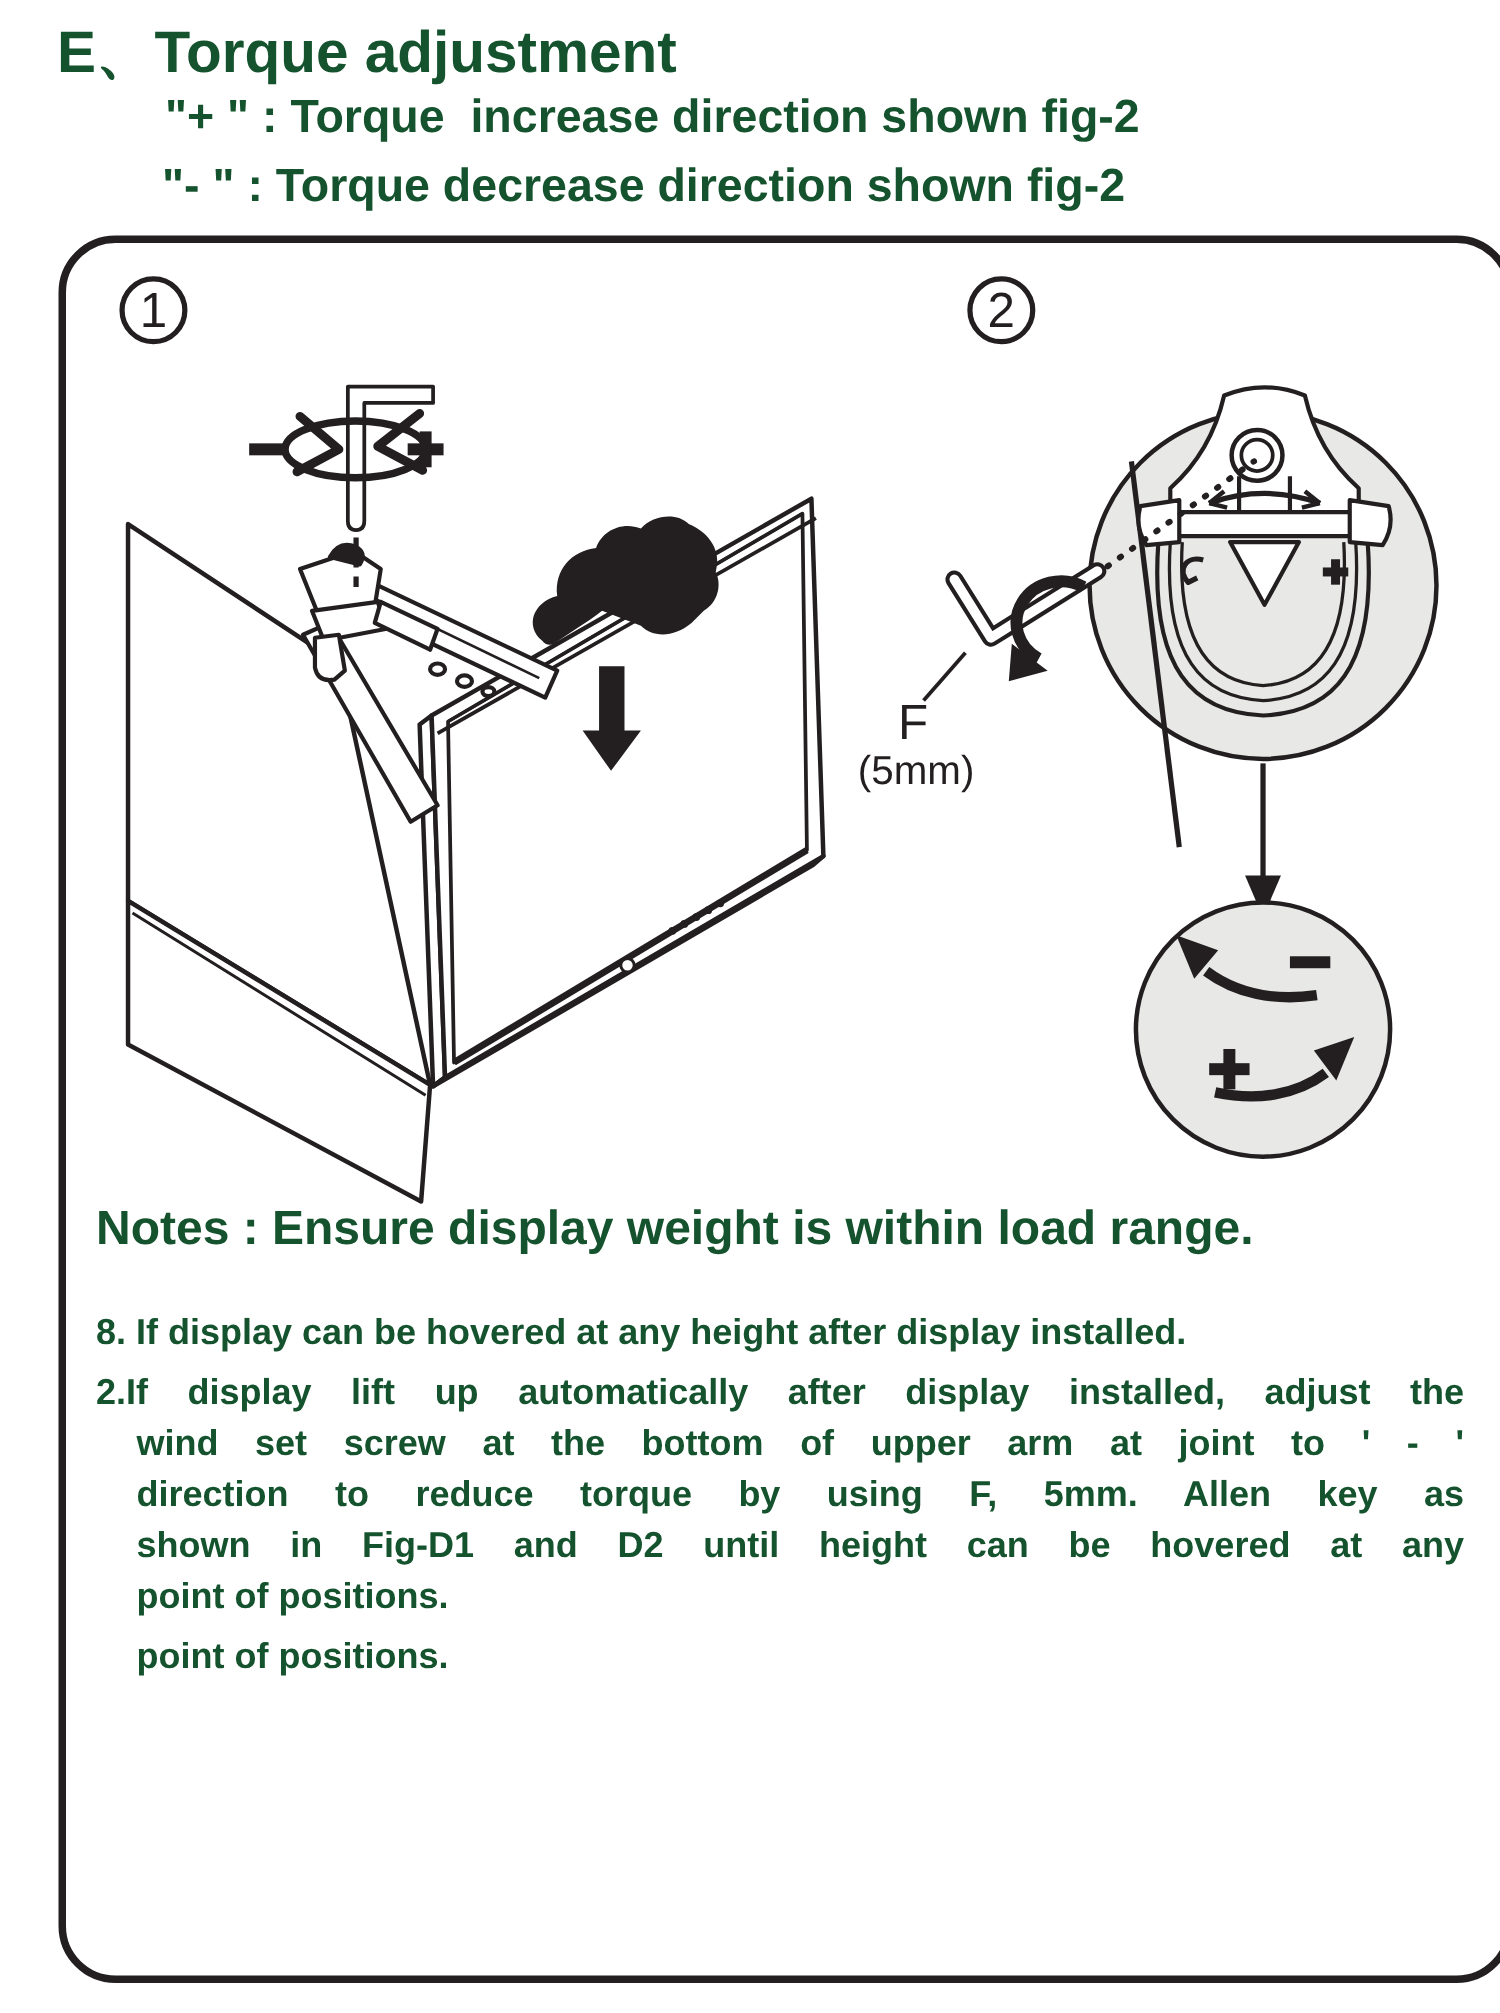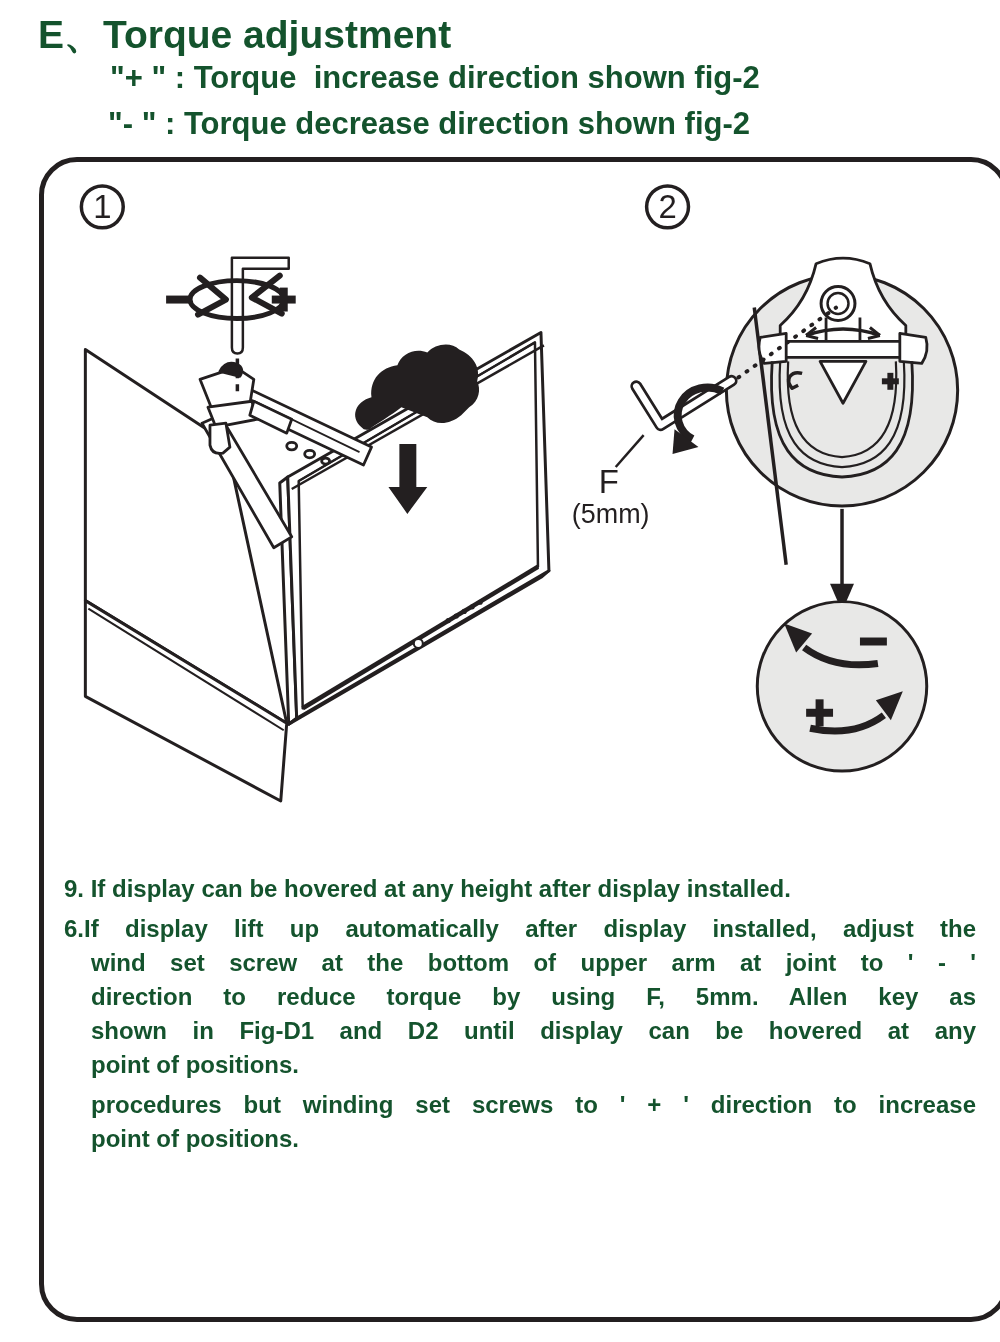--- a/index.html
+++ b/index.html
@@ -159,31 +159,31 @@
       <path d="M746,467 L774,477 L758,496 Z" fill="#231f20" stroke="none"></path>
       <g fill="#231f20" stroke="none">
         <rect x="768" y="552.5" width="27" height="8"></rect>
         <rect x="777.5" y="543" width="8" height="27"></rect>
       </g>
       <path d="M772,572 C800,578 826,574 846,559" fill="none" class="ink" stroke-width="7"></path>
       <path d="M865,535 L838,544 L853,564 Z" fill="#231f20" stroke="none"></path>
     </g>
   </svg>
 
+  <div class="notes-heading">Notes : Ensure display weight is within load range.</div>
 
   <div class="body-text">
     <div class="para">
-      <div class="ln">9. If display can be hovered at any height after display installed.</div>
+      <div class="ln">8. If display can be hovered at any height after display installed.</div>
     </div>
     <div class="para">
-      <div class="ln j">6.If display lift up automatically after display installed, adjust the</div>
+      <div class="ln j">2.If display lift up automatically after display installed, adjust the</div>
       <div class="ln cont j">wind set screw at the bottom of upper arm at joint to ' - '</div>
       <div class="ln cont j">direction to reduce torque by using F, 5mm. Allen key as</div>
-      <div class="ln cont j">shown in Fig-D1 and D2 until display can be hovered at any</div>
+      <div class="ln cont j">shown in Fig-D1 and D2 until height can be hovered at any</div>
       <div class="ln cont">point of positions.</div>
     </div>
     <div class="para">
-      <div class="ln cont j">procedures but winding set screws to ' + ' direction to increase</div>
       <div class="ln cont">point of positions.</div>
     </div>
   </div>
 
 </div>
 
 </body></html>

